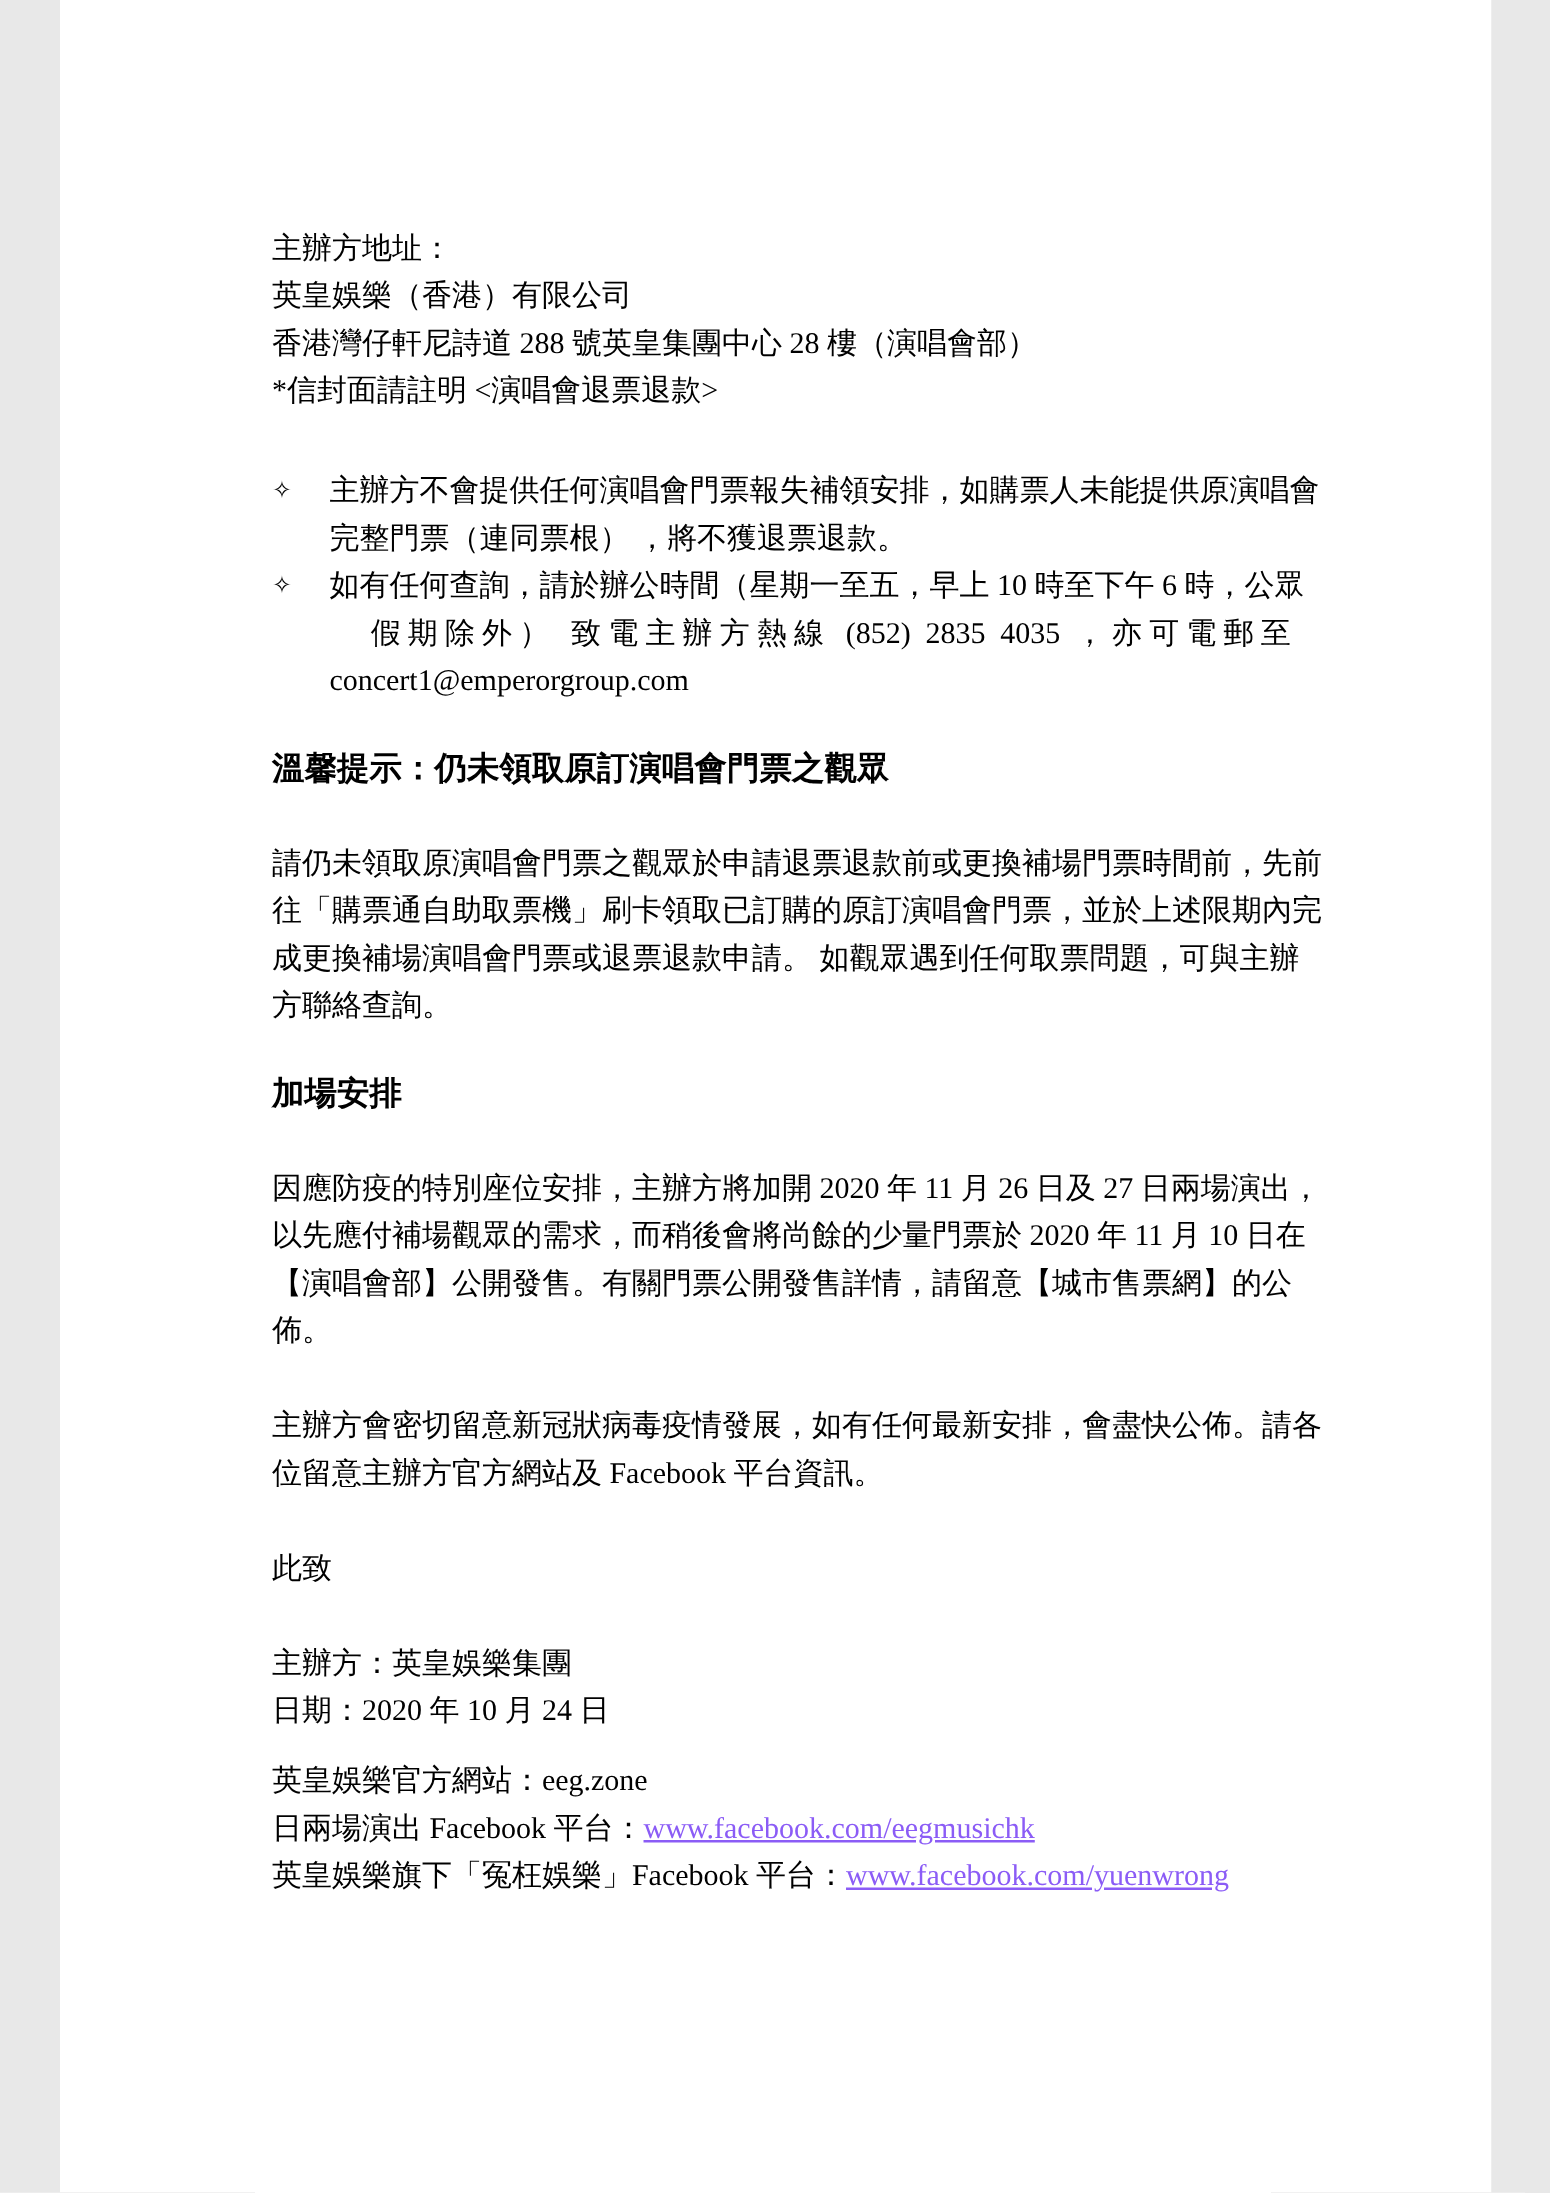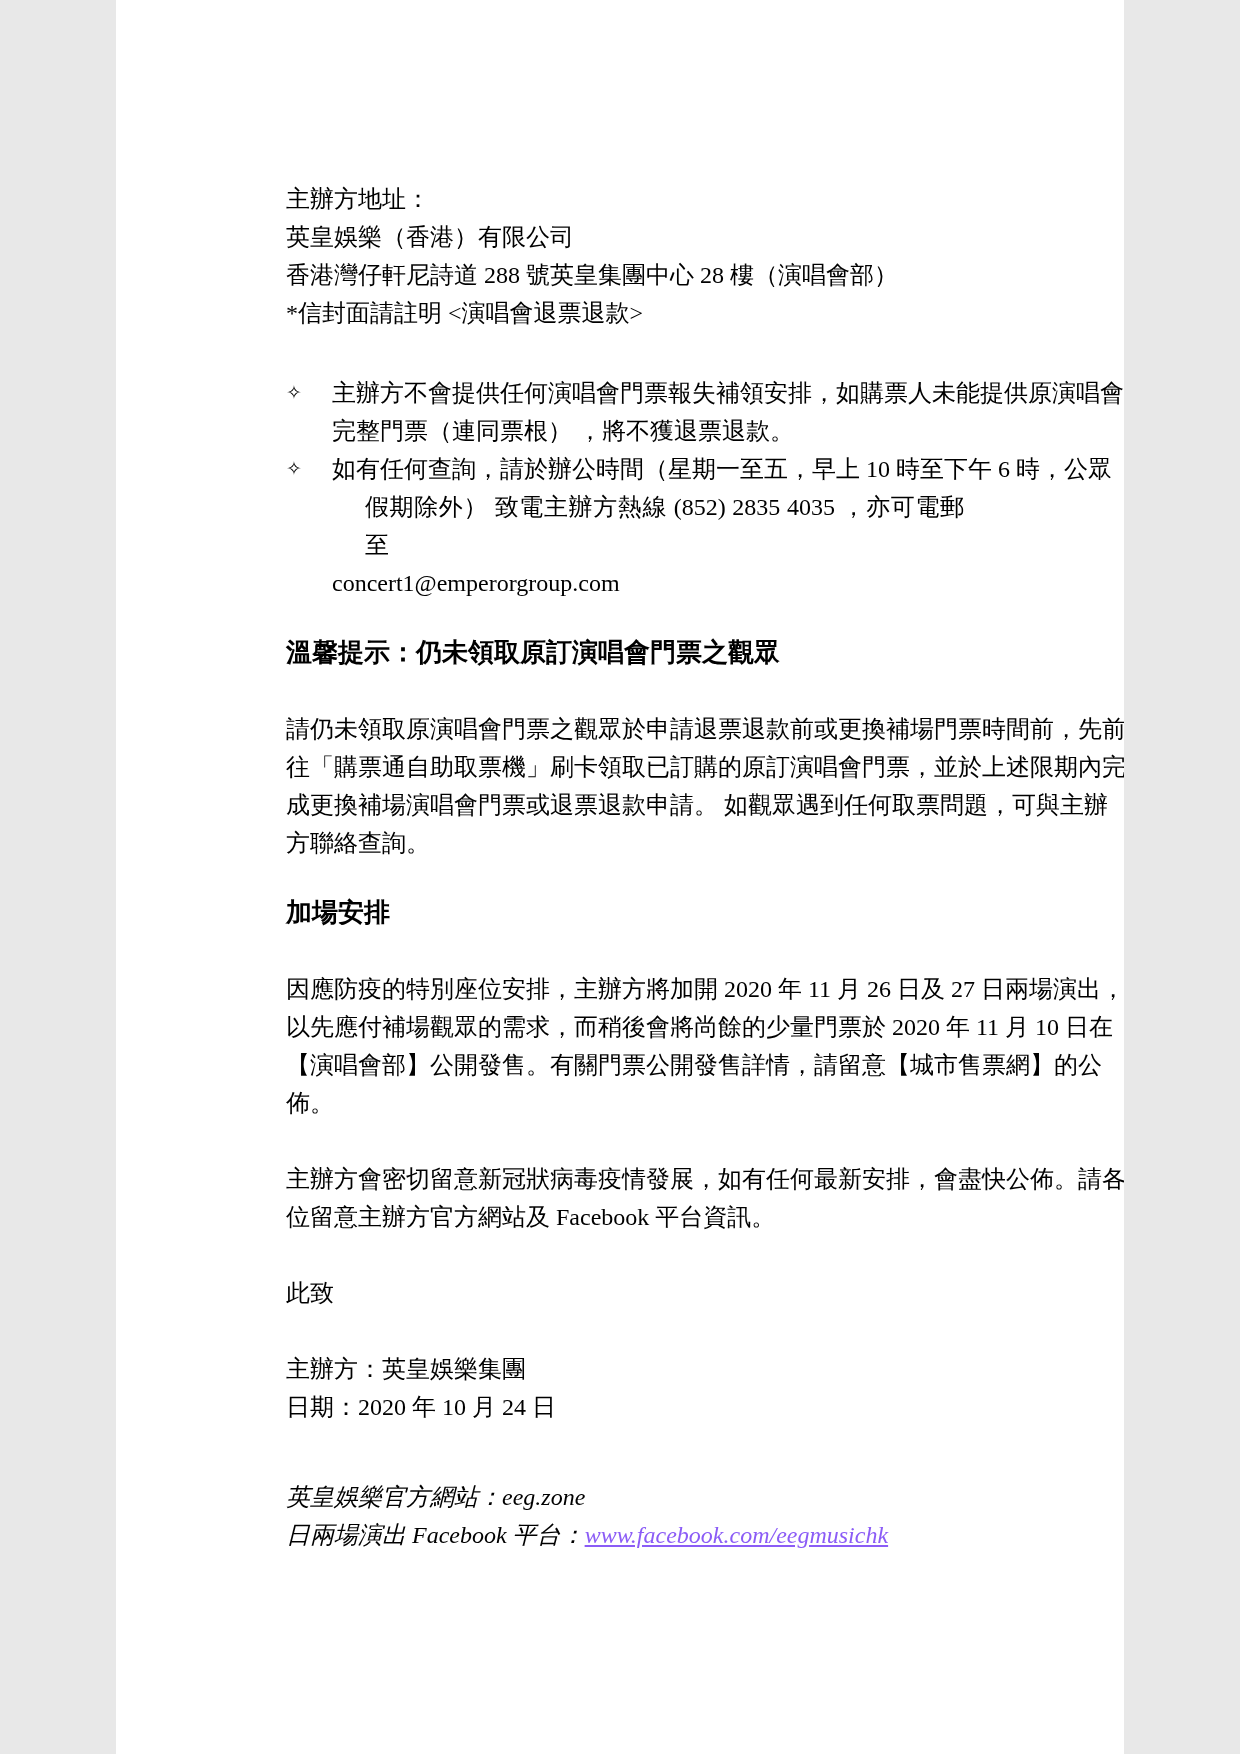--- a/index.html
+++ b/index.html
@@ -1,19 +1,19 @@
 <!DOCTYPE html>
 <html><head>
 <meta charset="utf-8">
 <style>
   * { margin: 0; padding: 0; box-sizing: border-box; }
   html, body { background: #e8e8e8; }
   .page {
     position: relative;
-    width: 1008px;
+    width: 1145px;
     height: 1754px;
     margin: 0 auto;
     background: #ffffff;
     font-family: "Liberation Serif", "DejaVu Serif", serif;
     font-size: 24px;
     line-height: 38px;
     color: #000000;
     padding: 180px 160px 0 170px;
     overflow: hidden;
   }
@@ -34,21 +34,21 @@
   }
   .bullet-text { flex: 1; min-width: 0; }
   .justify-line {
     white-space: normal;
     text-align: justify;
     text-align-last: justify;
     margin-left: 33px;
   }
   .closing { margin-top: 38px; }
   .signature { margin-top: 38px; }
-  .links-block { margin-top: 52px; font-style: italic; }
+  .links-block { margin-top: 18px; }
   a.doc-link, .doc-link {
     color: #8b5cf6;
     text-decoration: underline;
     cursor: pointer;
   }
 </style>
 </head>
 <body>
 
 <div class="page">
@@ -101,15 +101,16 @@
   <div class="closing line">此致</div>
 
   <div class="signature">
     <div class="line">主辦方：英皇娛樂集團</div>
     <div class="line">日期：2020 年 10 月 24 日</div>
   </div>
 
   <div class="links-block">
     <div class="line"><span>英皇娛樂官方網站：</span><span>eeg.zone</span></div>
     <div class="line"><span>日兩場演出 Facebook 平台：</span><a class="doc-link">www.facebook.com/eegmusichk</a></div>
+    <div class="line"><span>英皇娛樂旗下「冤枉娛樂」Facebook  平台：</span><a class="doc-link">www.facebook.com/yuenwrong</a></div>
   </div>
 
 </div>
 
 </body></html>

